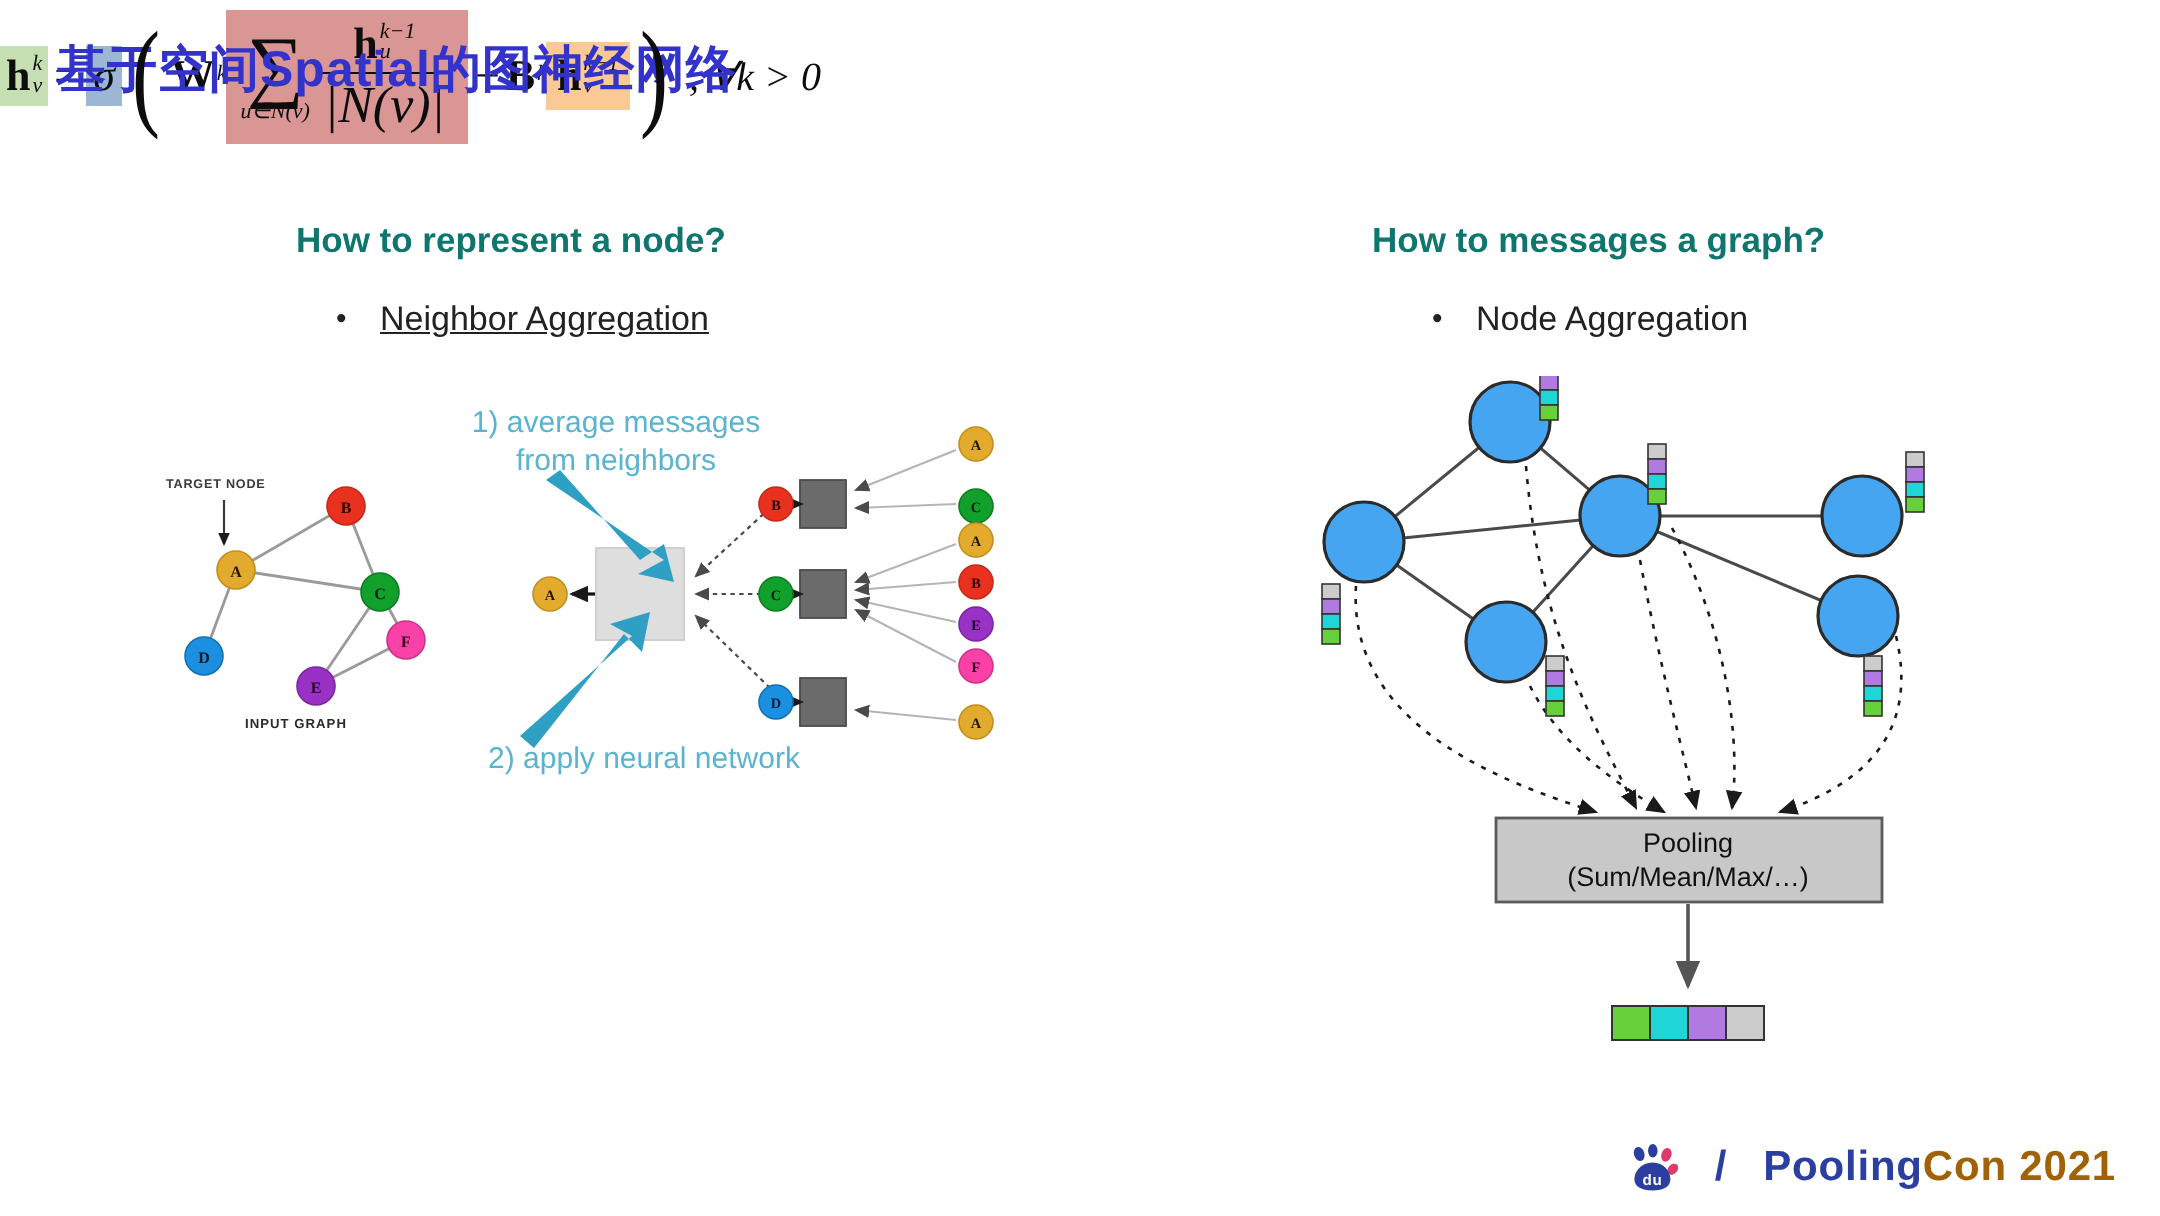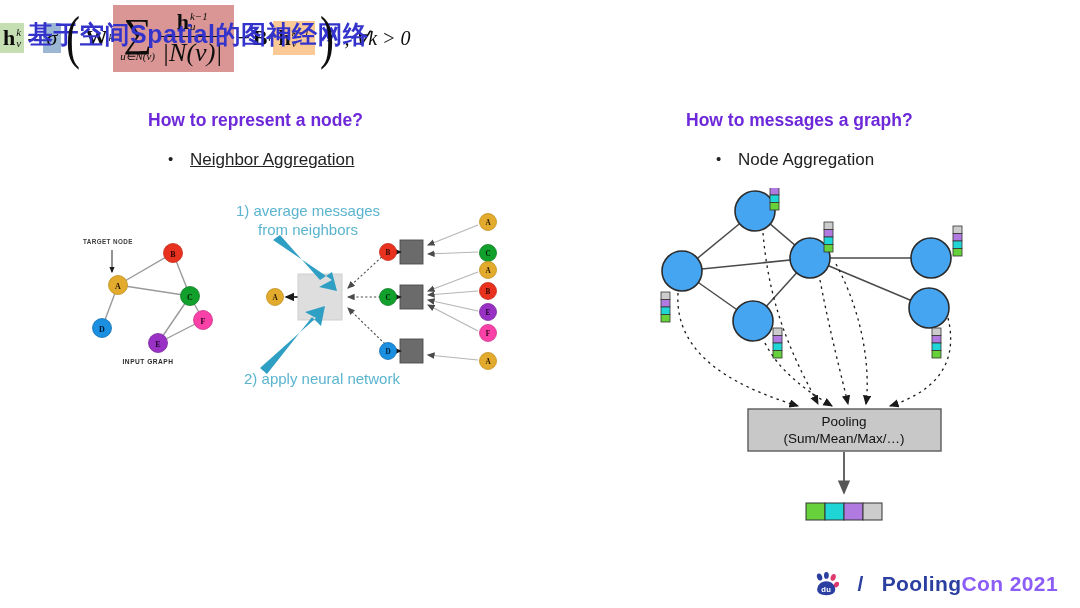--- a/index.html
+++ b/index.html
@@ -26,21 +26,21 @@
     color: #3333cc;
     letter-spacing: 0.5px;
     white-space: nowrap;
   }
 
   
   .col-heading {
     position: absolute;
     font-size: 17.5px;
     font-weight: bold;
-    color: #6d28d9;
+    color: #0f766e;
     white-space: nowrap;
   }
   .col-bullet {
     position: absolute;
     font-size: 17px;
     color: #222222;
     white-space: nowrap;
   }
   .col-bullet .dot {
     display: inline-block;
@@ -119,21 +119,21 @@
     display: flex;
     align-items: center;
     gap: 18px;
     font-size: 21px;
     font-weight: bold;
     letter-spacing: 0.4px;
   }
   #footer .paw { display: block; }
   #footer .slash { color: #2b3fa0; }
   #footer .brand-a { color: #2b3fa0; }
-  #footer .brand-b { color: #8b5cf6; }
+  #footer .brand-b { color: #a16207; }
 </style>
 </head>
 <body>
 
 <div id="slide-title">基于空间Spatial的图神经网络</div>
 
 <div class="col-heading" id="heading-left">How to represent a node?</div>
 
 <div class="col-bullet" id="bullet-left">
   <span class="dot">•</span><span>Neighbor Aggregation</span>

